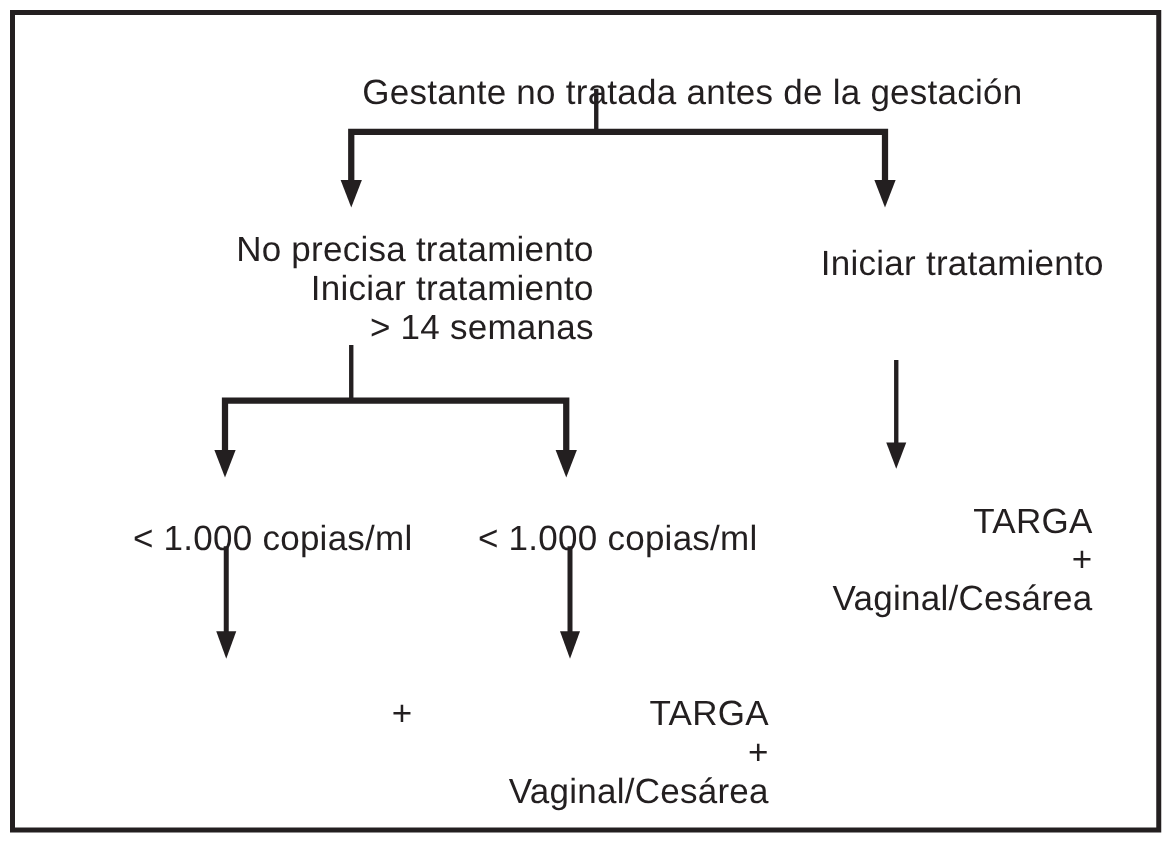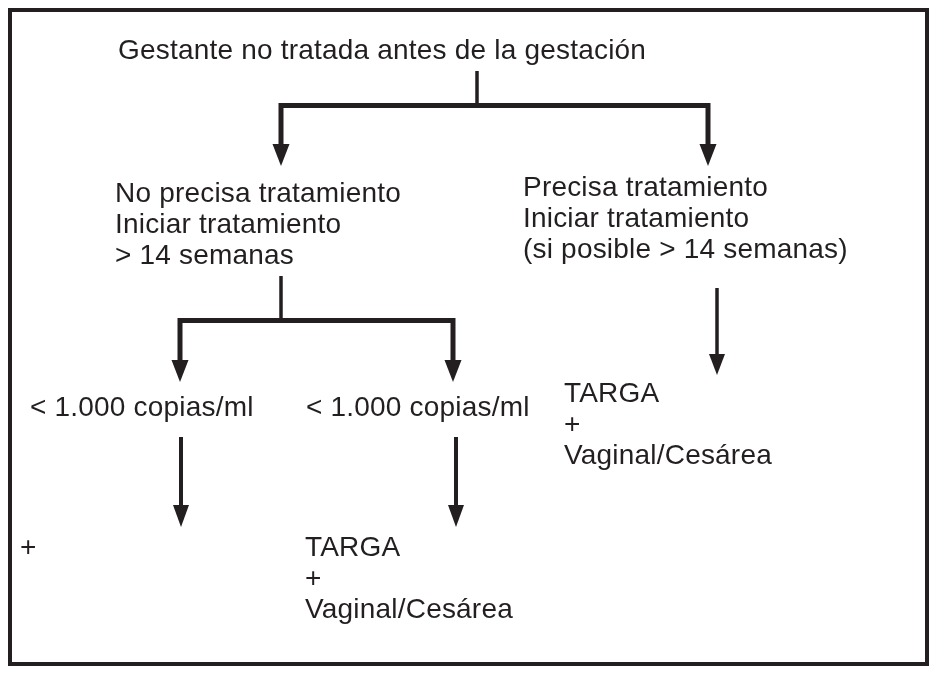--- a/index.html
+++ b/index.html
@@ -33,25 +33,26 @@
   .connectors path {
     stroke: #231f20;
     fill: none;
   }
   .connectors polygon {
     fill: #231f20;
     stroke: none;
   }
   .node {
     position: absolute;
-    text-align: left;
+    text-align: right;
     font-size: 28px;
     line-height: 31px;
     letter-spacing: 0.2px;
     white-space: nowrap;
+    margin-top: 24px;
   }
   .node .line {
     display: block;
   }
   .title-node {
     font-size: 28px;
   }
 </style>
 </head>
 <body>
@@ -79,30 +80,28 @@
     <line x1="181" y1="437" x2="181" y2="507" stroke-width="4"></line>
     <polygon points="173,505 189,505 181,527"></polygon>
     <line x1="456" y1="437" x2="456" y2="507" stroke-width="4"></line>
     <polygon points="448,505 464,505 456,527"></polygon>
   </svg>
 
   <div class="node title-node" style="left:118px; top:34px; width:700px;">
     <span class="line">Gestante no tratada antes de la gestación</span>
   </div>
 
-  <div class="node" style="left:115px; top:177px; width:360px;">
+  <div class="node" style="left:115px; top:160px; width:360px;">
     <span class="line">No precisa tratamiento</span>
     <span class="line">Iniciar tratamiento</span>
     <span class="line">&gt; 14 semanas</span>
   </div>
 
   <div class="node" style="left:523px; top:171px; width:360px;">
-    <span class="line">Precisa tratamiento</span>
     <span class="line">Iniciar tratamiento</span>
-    <span class="line">(si posible &gt; 14 semanas)</span>
   </div>
 
   <div class="node" style="left:30px; top:391px; width:300px;">
     <span class="line">&lt; 1.000 copias/ml</span>
   </div>
   <div class="node" style="left:306px; top:391px; width:300px;">
     <span class="line">&lt; 1.000 copias/ml</span>
   </div>
 
   <div class="node" style="left:20px; top:531px; width:310px;">

